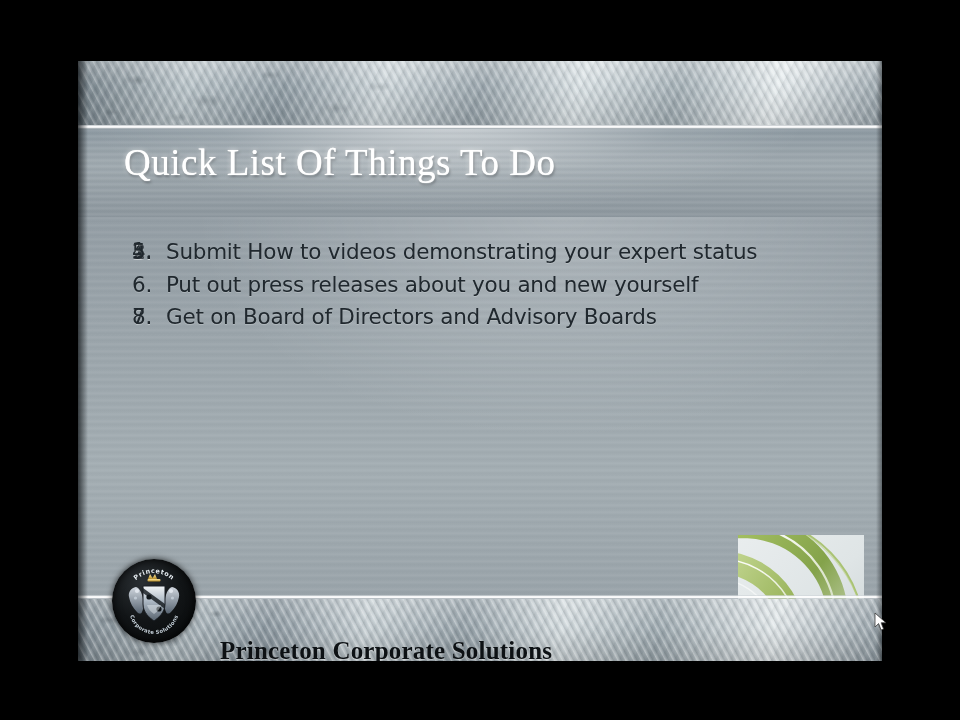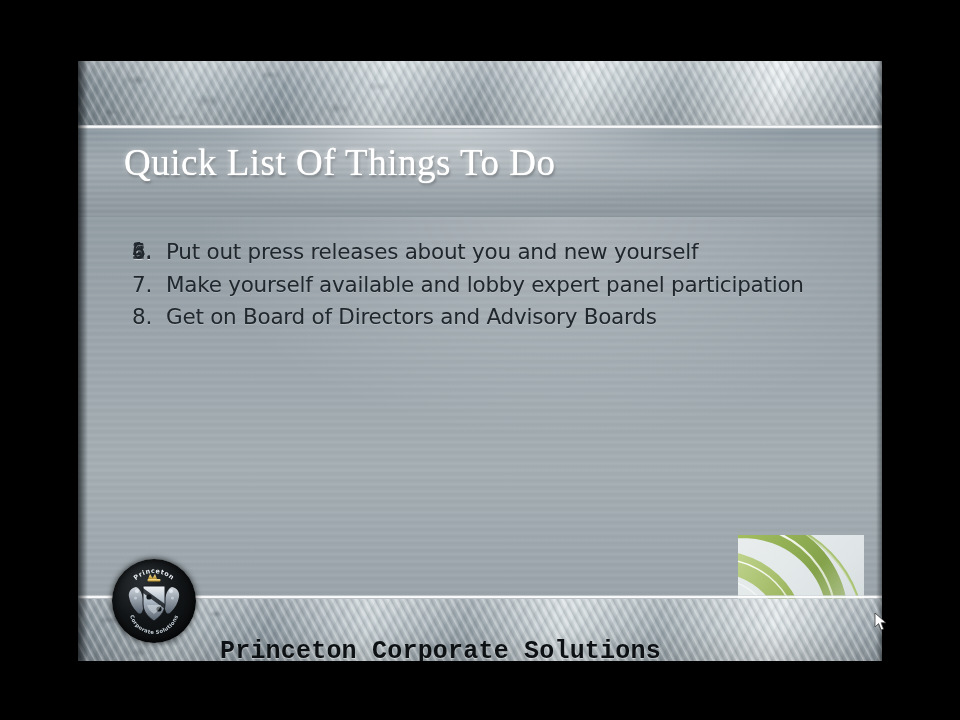--- a/index.html
+++ b/index.html
@@ -237,21 +237,21 @@
     border-radius:50%;
     background:radial-gradient(circle at 36% 28%, #2a2f33 0%, #121517 46%, #05060700 100%),
                radial-gradient(circle at 50% 50%, #0c0f11 0%, #000 100%);
     box-shadow:0 0 6px rgba(0,0,0,.75), inset 0 0 8px rgba(0,0,0,.9);
     overflow:hidden;
   }
   #footer-logo svg { position:absolute; left:0; top:0; }
 
   #footer-company {
     position:absolute; left:142px; top:38px;
-    font-family:Liberation Mono, monospace;
+    font-family:Liberation Serif, serif;
     font-size:25px;
     font-weight:700;
     letter-spacing:.2px;
     color:#0d1114;
     white-space:nowrap;
     text-shadow:0 1px 1px rgba(255,255,255,.45);
   }
 
   
   .edge-left {
@@ -291,23 +291,23 @@
       <div id="slide-title">Quick List Of Things To Do</div>
     </div>
 
     <div class="body-plate">
       <div class="hstreak"></div>
       <ol id="bullet-list">
           <li><span class="num">1.</span></li>
           <li><span class="num">2.</span></li>
           <li><span class="num">3.</span></li>
           <li><span class="num">4.</span></li>
-          <li><span class="num">5.</span></li>
+          <li><span class="num">5.</span><span class="txt">Submit How to videos demonstrating your expert status</span></li>
           <li><span class="num">6.</span><span class="txt">Put out press releases about you and new yourself</span></li>
-          <li><span class="num">7.</span><span class="txt">Make yourself available and lobby expert panel participation</span></li>
+          <li><span class="num">7.</span></li>
           <li><span class="num">8.</span><span class="txt">Get on Board of Directors and Advisory Boards</span></li>
         </ol>
     </div>
 
     <div class="swirl-card">
       <svg width="126" height="126" viewBox="0 0 126 126" aria-hidden="true">
         <defs>
           <linearGradient id="gA" x1="0" y1="0" x2="1" y2="1">
             <stop offset="0%" stop-color="#a8c45f"></stop>
             <stop offset="55%" stop-color="#7f9f42"></stop>

